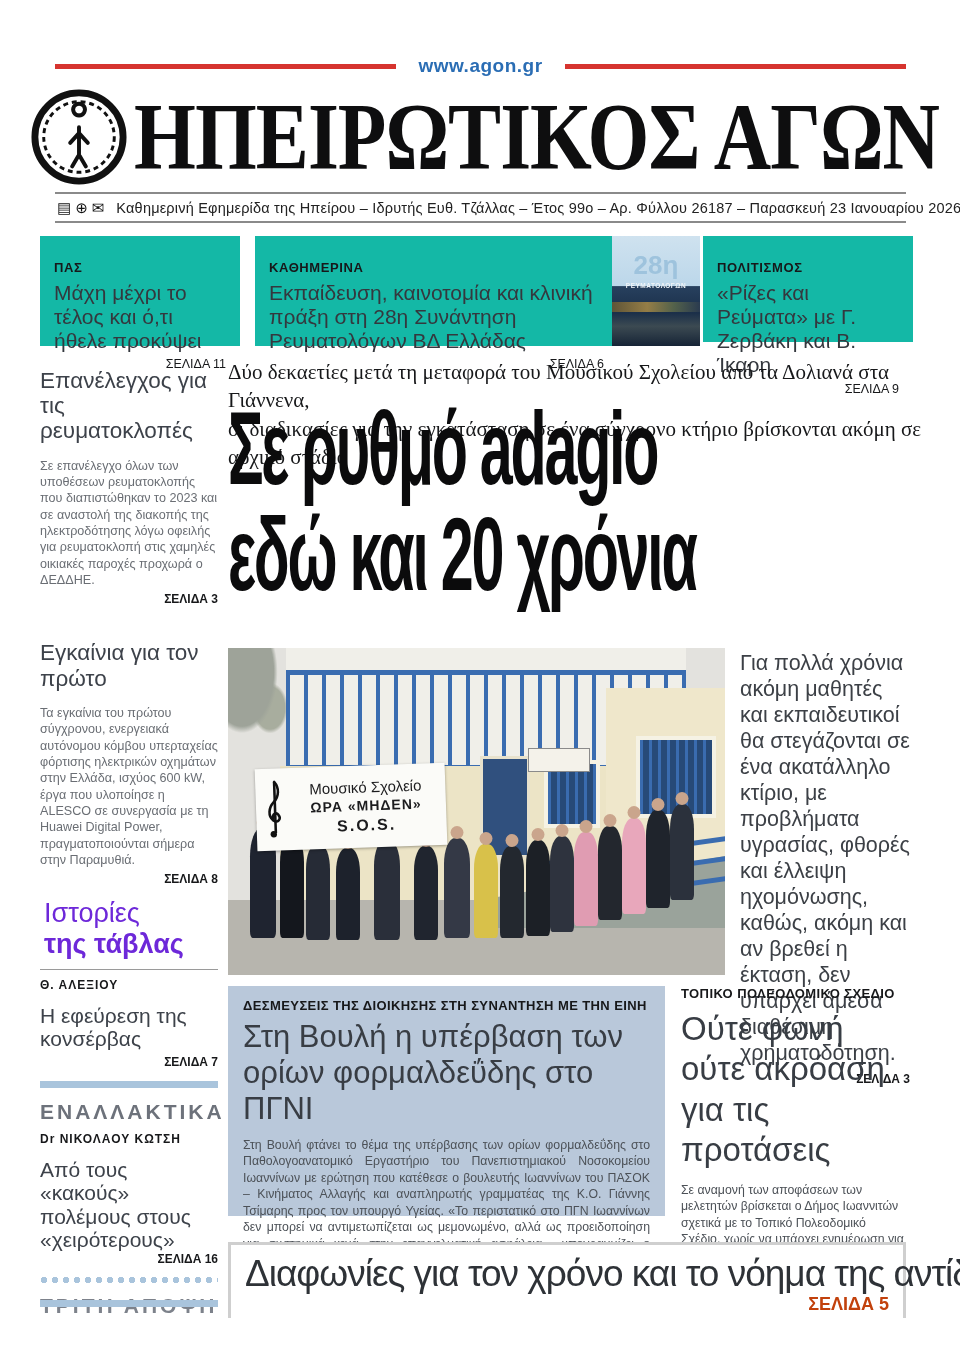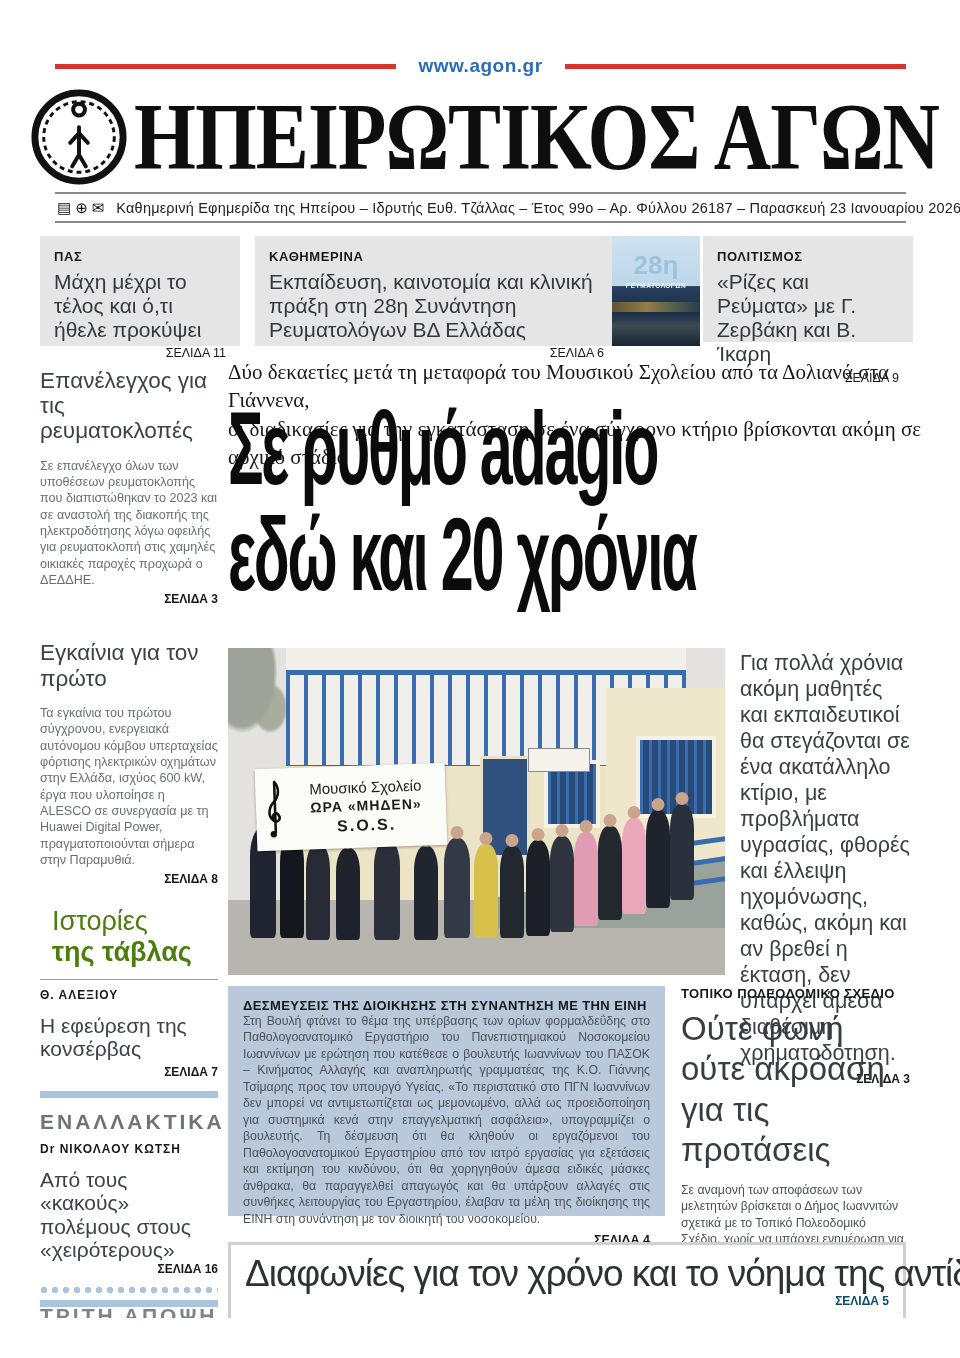--- a/index.html
+++ b/index.html
@@ -22,21 +22,21 @@
               transform:scale(1.02,1.22);transform-origin:center;line-height:1;}
 
   
   .dateline{position:absolute;left:55px;top:192px;width:851px;height:27px;
             border-top:2px solid #8a8a8a;border-bottom:2px solid #8a8a8a;
             display:flex;align-items:center;gap:6px;font-size:14.5px;color:#222;}
   .dateline .icons{display:flex;gap:4px;font-size:15px;color:#111;margin:0 6px 0 2px;}
   .dateline .dtext{letter-spacing:.2px;white-space:nowrap;}
 
   
-  .teaser{position:absolute;top:236px;background:#e5e5e5;padding:13px 14px 10px 14px;
+  .teaser{position:absolute;top:236px;background:#14b8a6;padding:24px 14px 10px 14px;
           box-sizing:border-box;}
   .teaser .kicker{font-size:13px;font-weight:bold;color:#17181a;letter-spacing:.6px;margin-bottom:6px;}
   .teaser .t-title{font-size:21px;color:#34383e;line-height:1.15;}
   .teaser .t-page{font-size:12.5px;font-weight:normal;color:#17181a;text-align:right;margin-top:4px;}
   #teaser-0{left:40px;width:200px;height:110px;}
   #teaser-1{left:255px;width:445px;height:110px;padding-right:96px;}
   #teaser-2{left:703px;width:210px;height:106px;}
   .poster{position:absolute;right:0;top:0;width:88px;height:110px;overflow:hidden;
           background:linear-gradient(180deg,#cfe2ef 0%,#bcd7ea 45%,#27405e 46%,#1b2f49 70%,#3c4a52 82%,#162436 100%);}
   .poster .p28{position:absolute;left:0;right:0;top:16px;text-align:center;font-size:26px;
@@ -52,21 +52,21 @@
   .lc-body{font-size:12.6px;color:#6a6e74;line-height:1.3;margin:0;}
   .lc-page{font-size:12px;font-weight:bold;color:#17181a;text-align:right;margin:4px 0 0 0;}
   .lc-gap{height:22px;}
   .lc-rule{border:none;border-top:1.5px solid #9a9a9a;margin:10px 0 8px 0;}
   .lc-bluebar{height:7px;background:#a9c4dc;margin:12px 0;}
   .lc-dots{height:8px;margin:10px 0;
            background-image:radial-gradient(circle at 4px 4px,#a9c4dc 3px,transparent 3.5px);
            background-size:11px 8px;background-repeat:repeat-x;}
   .lc-section{font-size:21px;font-weight:bold;color:#7d828b;letter-spacing:3px;margin:4px 0 8px 0;}
   .lc-author{font-size:12px;font-weight:bold;color:#17181a;letter-spacing:1px;margin:0 0 6px 0;}
-  .tavla-title{font-size:27px;color:#4d7c0f;line-height:1.12;margin:12px;}
+  .tavla-title{font-size:27px;color:#6d28d9;line-height:1.12;margin:4px;}
   .tavla-title .bold{font-weight:bold;}
 
   
   .lead-intro{position:absolute;left:228px;top:358px;width:706px;
               font-family:"Liberation Serif", serif;font-size:21px;color:#17181a;line-height:1.35;}
   .lead-headline{position:absolute;left:228px;top:414px;width:710px;}
   .lead-headline .hl{display:block;white-space:nowrap;font-weight:bold;font-size:78px;
                      letter-spacing:-3px;color:#0b0b0c;line-height:1;
                      transform:scale(0.76,1.34);transform-origin:0 50%;height:106px;}
 
@@ -121,21 +121,21 @@
   .right-article{position:absolute;left:681px;top:986px;width:227px;}
   .right-article .r-head{font-size:33px;color:#383d44;line-height:1.22;margin:8px 0 12px 0;font-weight:400;}
   .right-article .r-body{font-size:12.3px;color:#4c5157;line-height:1.34;}
 
   
   .bottom-banner{position:absolute;left:228px;top:1242px;width:678px;height:90px;
                  background:#ffffff;border:3px solid #cfcfcf;box-sizing:border-box;
                  padding:8px 14px 6px 14px;}
   .bottom-banner .bb-head{font-size:37px;color:#2e3237;white-space:nowrap;line-height:1.05;
                           font-weight:400;letter-spacing:-1px;margin-top:2px;}
-  .bottom-banner .bb-page{font-size:12px;font-weight:bold;color:#0c4a6e;text-align:right;margin-top:0;}
+  .bottom-banner .bb-page{font-size:18px;font-weight:bold;color:#c2410c;text-align:right;margin-top:0;}
 
   .endbar{position:absolute;left:40px;top:1300px;width:178px;height:7px;background:#a9c4dc;}
 </style>
 </head>
 <body>
 
 <div class="page">
 
   <div class="top-rule">
     <div class="seg"></div>
@@ -277,20 +277,21 @@
     </div>
   </div>
 
   <div class="standfirst">
     <div class="sf-text">Για πολλά χρόνια ακόμη μαθητές και εκπαιδευτικοί θα στεγάζονται σε ένα ακατάλληλο κτίριο, με προβλήματα υγρασίας, φθορές και έλλειψη ηχομόνωσης, καθώς, ακόμη και αν βρεθεί η έκταση, δεν υπάρχει άμεσα διαθέσιμη χρηματοδότηση.</div>
     <div class="sf-page">ΣΕΛΙΔΑ 3</div>
   </div>
 
   <div class="mid-article">
     <div class="kicker">ΔΕΣΜΕΥΣΕΙΣ ΤΗΣ ΔΙΟΙΚΗΣΗΣ ΣΤΗ ΣΥΝΑΝΤΗΣΗ ΜΕ ΤΗΝ ΕΙΝΗ</div>
+    <div class="m-head">Στη Βουλή η υπέρβαση των ορίων φορμαλδεΰδης στο ΠΓΝΙ</div>
     <div class="m-body">Στη Βουλή φτάνει το θέμα της υπέρβασης των ορίων φορμαλδεΰδης στο Παθολογοανατομικό Εργαστήριο του Πανεπιστημιακού Νοσοκομείου Ιωαννίνων με ερώτηση που κατέθεσε ο βουλευτής Ιωαννίνων του ΠΑΣΟΚ – Κινήματος Αλλαγής και αναπληρωτής γραμματέας της Κ.Ο. Γιάννης Τσίμαρης προς τον υπουργό Υγείας. «Το περιστατικό στο ΠΓΝ Ιωαννίνων δεν μπορεί να αντιμετωπίζεται ως μεμονωμένο, αλλά ως προειδοποίηση για συστημικά κενά στην επαγγελματική ασφάλεια», υπογραμμίζει ο βουλευτής. Τη δέσμευση ότι θα κληθούν οι εργαζόμενοι του Παθολογοανατομικού Εργαστηρίου από τον ιατρό εργασίας για εξετάσεις και εκτίμηση του κινδύνου, ότι θα χορηγηθούν άμεσα ειδικές μάσκες άνθρακα, θα παραγγελθεί απαγωγός και θα υπάρξουν αλλαγές στις συνθήκες λειτουργίας του Εργαστηρίου, έλαβαν τα μέλη της διοίκησης της ΕΙΝΗ στη συνάντηση με τον διοικητή του νοσοκομείου.</div>
     <div class="m-page">ΣΕΛΙΔΑ 4</div>
   </div>
 
   <div class="right-article">
     <div class="kicker">ΤΟΠΙΚΟ ΠΟΛΕΟΔΟΜΙΚΟ ΣΧΕΔΙΟ</div>
     <div class="r-head">Ούτε φωνή ούτε ακρόαση για τις προτάσεις</div>
     <div class="r-body">Σε αναμονή των αποφάσεων των μελετητών βρίσκεται ο Δήμος Ιωαννιτών σχετικά με το Τοπικό Πολεοδομικό Σχέδιο, χωρίς να υπάρχει ενημέρωση για το αν έχουν ληφθεί υπόψη οι θέσεις και προτάσεις, που κατατέθηκαν στη διάρκεια της διαβούλευσης, ενώ επιδιώκεται συνάντηση με τον Γενικό Γραμματέα Χωρικού Σχεδιασμού και Αστικού Περιβάλλοντος ΥΠΕΝ Ευθύμιο Μπακογιάννη.</div>
 
   </div>

